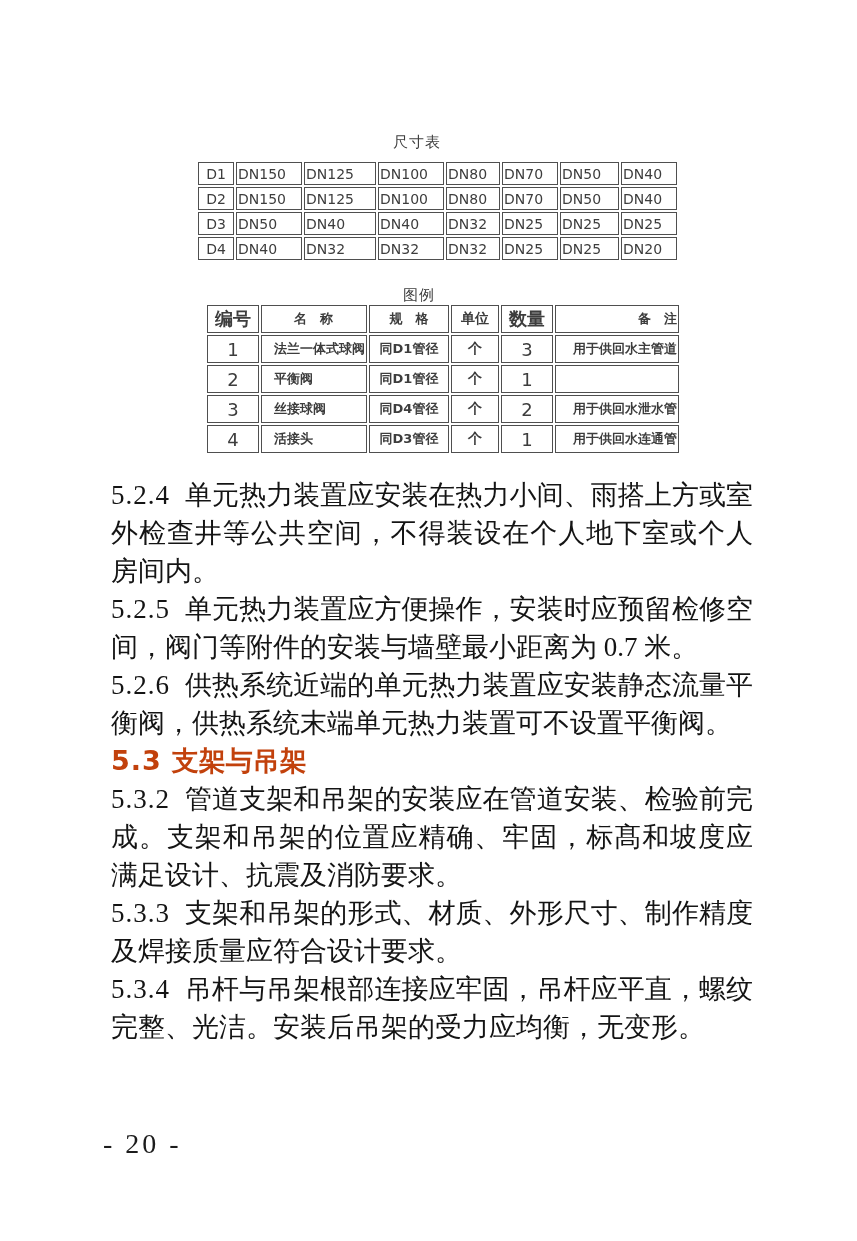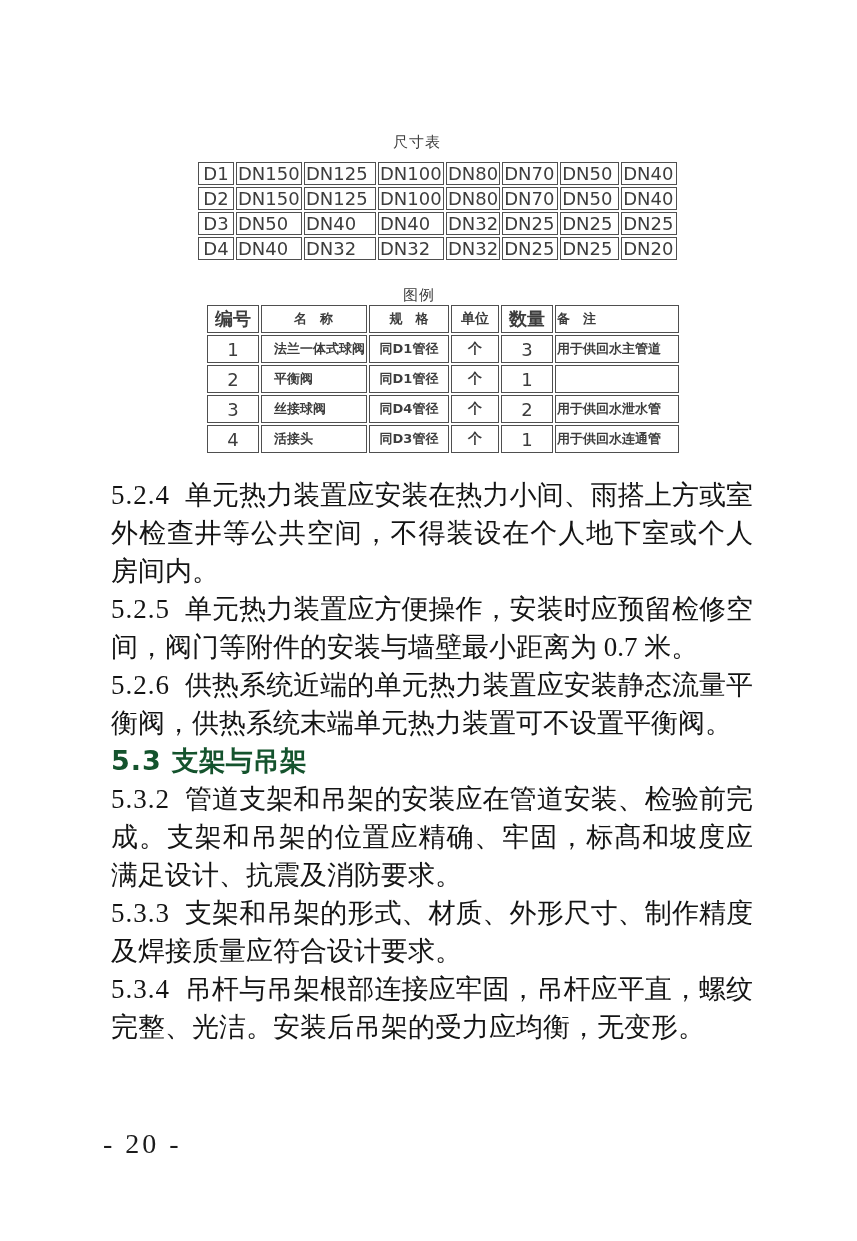--- a/index.html
+++ b/index.html
@@ -28,56 +28,56 @@
   table.cad td, table.cad th {
     border: 1px solid #4f4f4f;
     font-family: "DejaVu Sans", sans-serif;
     color: #3d3d3d;
     white-space: nowrap;
     overflow: hidden;
     font-weight: normal;
   }
 
   
-  #size-table td { height: 21px; font-size: 18px; padding: 0 1px; }
+  #size-table td { height: 21px; font-size: 14px; padding: 0 1px; }
   #size-table td.d  { width: 32px; text-align: center; }
   #size-table td.v1 { width: 62px; }
   #size-table td.v2 { width: 68px; }
   #size-table td.v3 { width: 62px; }
   #size-table td.v4 { width: 50px; }
   #size-table td.v5 { width: 52px; }
   #size-table td.v6 { width: 55px; }
   #size-table td.v7 { width: 52px; }
 
   
   #legend-table th { height: 24px; font-size: 14px; font-weight: 600; text-align: center; }
   #legend-table td { height: 24px; }
   #legend-table .no   { width: 48px;  text-align: center; font-size: 18px; }
   #legend-table .name { width: 86px;  text-align: left; padding-left: 12px; font-size: 13px; font-weight: 600; }
   #legend-table .spec { width: 76px;  text-align: center; font-size: 13px; font-weight: 600; }
   #legend-table .unit { width: 44px;  text-align: center; font-size: 14px; font-weight: 600; }
   #legend-table .qty  { width: 48px;  text-align: center; font-size: 18px; }
-  #legend-table .note { width: 120px; text-align: left; font-size: 13px; font-weight: 600; }
+  #legend-table .note { width: 120px; text-align: right; font-size: 13px; font-weight: 600; }
 
   
   #body-text {
     position: absolute;
     left: 111px; top: 476px; width: 642px;
     font-size: 27px;
     line-height: 38px;
     text-align: justify;
     color: #141414;
   }
   .section { margin: 0; }
   .section .pnum { margin-right: 15px; letter-spacing: 1px; }
   .section.heading {
     font-family: "DejaVu Sans", sans-serif;
     font-weight: bold;
     text-align: left;
-    color: #14532d;
+    color: #c2410c;
   }
   .section.heading .pnum { margin-right: 10px; }
 
   
   #footer {
     position: absolute;
     left: 103px; top: 1128px;
     font-size: 28px;
     letter-spacing: 3px;
     color: #1c1c1c;

